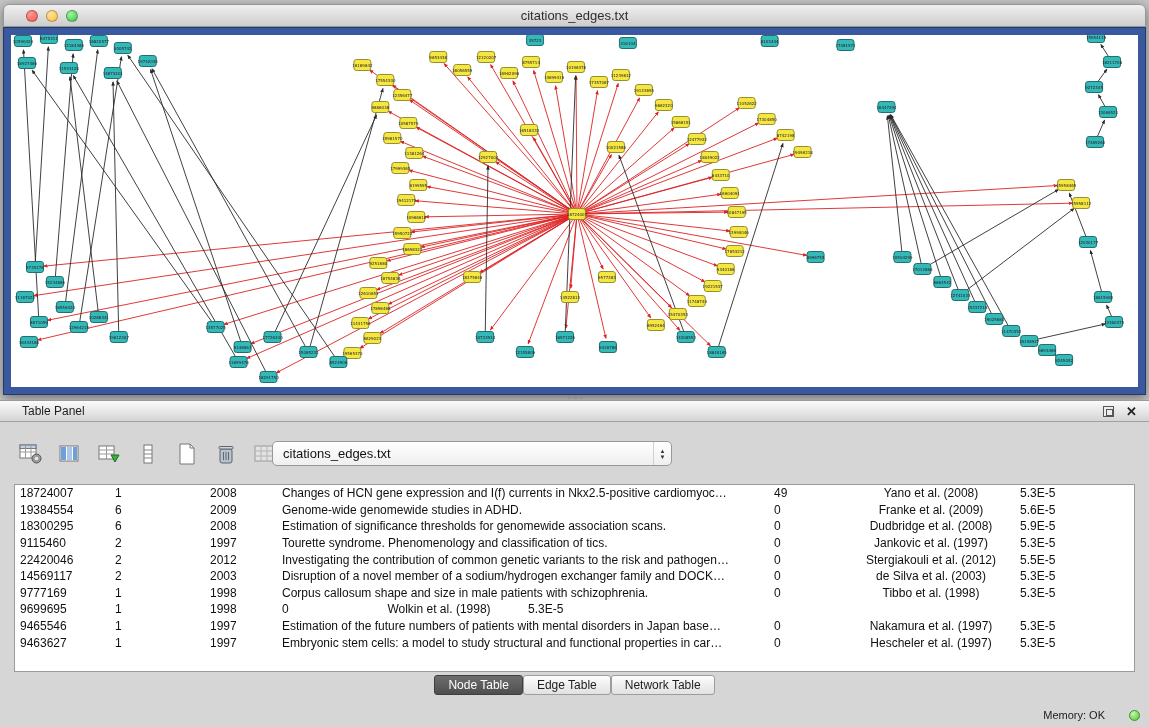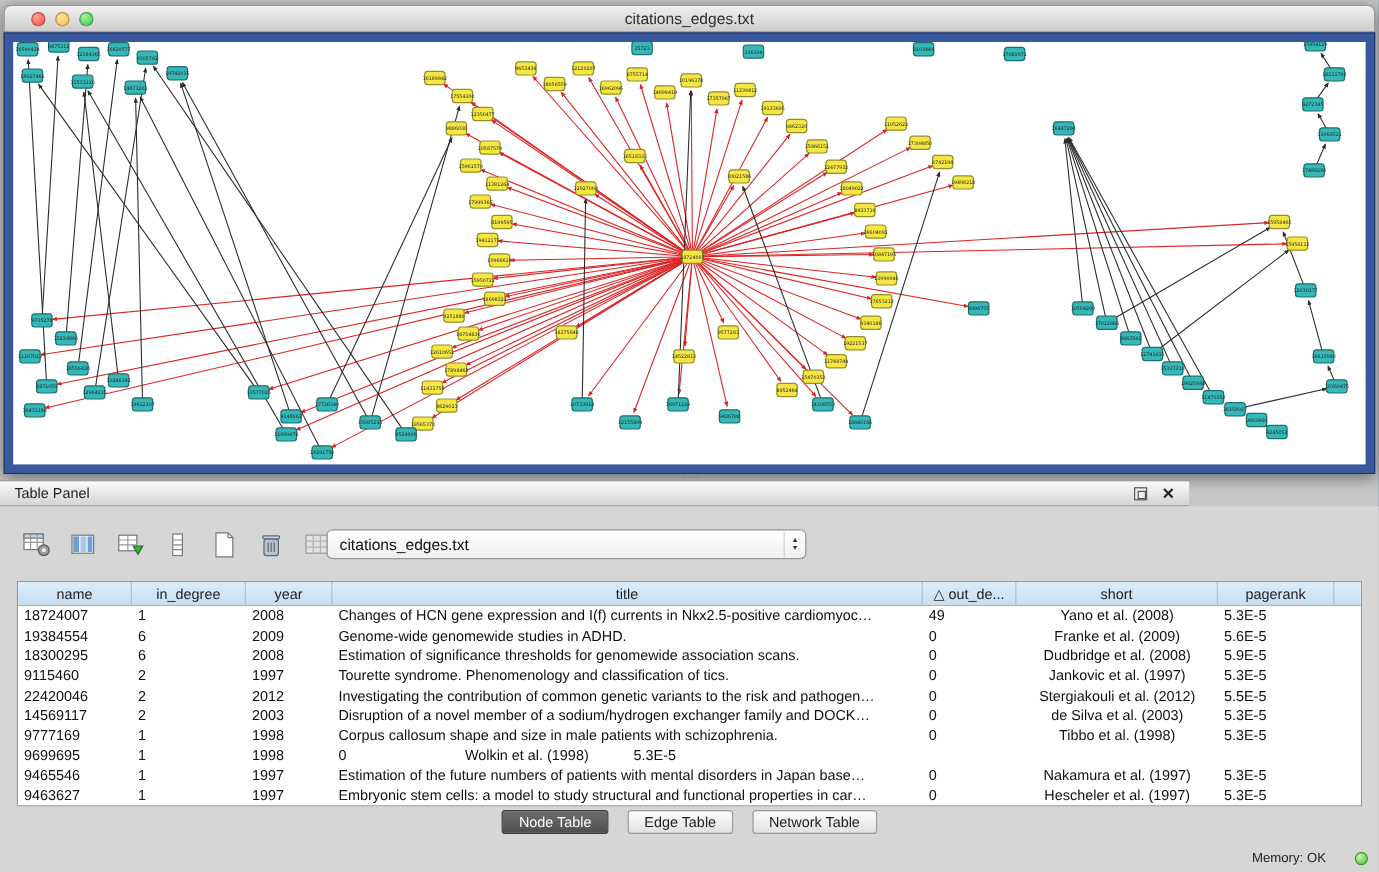--- a/index.html
+++ b/index.html
@@ -22,23 +22,23 @@
   .netview { position:absolute; top:23px; left:0; right:0; bottom:0;
     background:#3a589d; border:1px solid #23386b; padding:7px; }
   .net-canvas { width:100%; height:100%; background:#ffffff; position:relative; }
   .net-canvas svg { width:100%; height:100%; display:block; }
   .net-canvas svg line { pointer-events:none; }
   
   .resize-dots { position:absolute; left:560px; top:395px; width:30px; height:5px;
     display:flex; gap:3px; align-items:center; justify-content:center; }
   .resize-dots i { width:3px; height:3px; background:#8f8f8f; border-radius:50%; display:block; }
   
-  .tp-header { position:absolute; top:400px; left:0; width:991px; height:22px;
+  .tp-header { position:absolute; top:400px; left:0; width:1149px; height:22px;
     background:linear-gradient(#fbfbfb,#d4d4d4); border-top:1px solid #9b9b9b;
-    border-bottom:1px solid #a2a2a2; display:flex; align-items:center; }
+    border-bottom:1px solid #a2a2a2; display:flex; align-items:center;padding-left:10px; }
   .tp-title { margin-left:12px; font-size:12px; color:#1f1f1f; }
   .tp-icons { margin-left:auto; margin-right:12px; display:flex; gap:12px; align-items:center; }
   .float-ic { width:11px; height:11px; border:1px solid #555; position:relative; background:#eee; }
   .float-ic::after { content:""; position:absolute; left:2px; top:2px; width:5px; height:5px; border:1px solid #555; }
   .close-ic { font-size:13px; font-weight:bold; color:#222; line-height:11px; }
   .panel-body { position:absolute; top:422px; left:0; width:1149px; height:305px; background:#d6d6d6; }
   
   .toolbar { position:absolute; top:16px; left:16px; height:32px; display:flex; align-items:center; gap:9px; }
   .icon-btn { width:30px; height:30px; display:flex; align-items:center; justify-content:center; }
   .fx-label { font-family:"Liberation Serif", serif; font-style:italic; font-weight:bold; font-size:15px; color:#222; }
@@ -54,21 +54,21 @@
   .thead { display:flex; height:20px; background:linear-gradient(#dcedf9,#c6dff1);
     border-bottom:1px solid #9fb6c8; }
   .th { border-right:1px solid #a9c2d4; display:flex; align-items:center; justify-content:center;
     font-size:12px; color:#1d1d1d; white-space:nowrap; overflow:hidden; }
   .tr { display:flex; height:16.6px; align-items:center; background:#fff; }
   .td { display:flex; align-items:center; padding-left:5px; font-size:12px; color:#101010;
     white-space:nowrap; overflow:hidden; height:100%; }
   .td.c5 { justify-content:center; padding-left:0; }
   .c0{width:95px}.c1{width:95px}.c2{width:72px}.c3{width:492px}.c4{width:78px}.c5{width:168px}.c6{width:97px}
   
-  .tabbar { position:absolute; left:0; right:0; top:253px; display:flex; justify-content:center; gap:16px; }
+  .tabbar { position:absolute; left:0; right:0; top:253px; display:flex; justify-content:center; gap:0; }
   .tab { height:20px; padding:0 13px; display:flex; align-items:center; font-size:12px;
     background:linear-gradient(#fdfdfd,#e1e1e1); border:1px solid #9d9d9d; border-radius:3px; color:#1e1e1e; }
   .tab.sel { background:linear-gradient(#6e6e6e,#4e4e4e); color:#fff; border-color:#3f3f3f; }
   
   .memory { position:absolute; right:9px; bottom:6px; display:flex; align-items:center; gap:24px;
     font-size:11px; color:#1c1c1c; }
   .mem-dot { width:11px; height:11px; border-radius:50%; border:1px solid #3a9327;
     background:radial-gradient(circle at 35% 30%, #c8f8ae, #4fc234); }
 </style>
 </head>
@@ -736,29 +736,20 @@
       <span class="fx-label">f(x)</span>
     </span>
   </div>
 
   <div class="combo">
     <span>citations_edges.txt</span>
     <span class="combo-arrows">▲<br>▼</span>
   </div>
 
   <div class="table-wrap">
-    <div class="thead">
-        <div class="th c0">name</div>
-        <div class="th c1">in_degree</div>
-        <div class="th c2">year</div>
-        <div class="th c3">title</div>
-        <div class="th c4">△ out_de...</div>
-        <div class="th c5">short</div>
-        <div class="th c6">pagerank</div>
-      </div>
     <div>
         <div class="tr">
           <div class="td c0">18724007</div>
           <div class="td c1">1</div>
           <div class="td c2">2008</div>
           <div class="td c3">Changes of HCN gene expression and I(f) currents in Nkx2.5-positive cardiomyoc…</div>
           <div class="td c4">49</div>
           <div class="td c5">Yano et al. (2008)</div>
           <div class="td c6">5.3E-5</div>
         </div>

